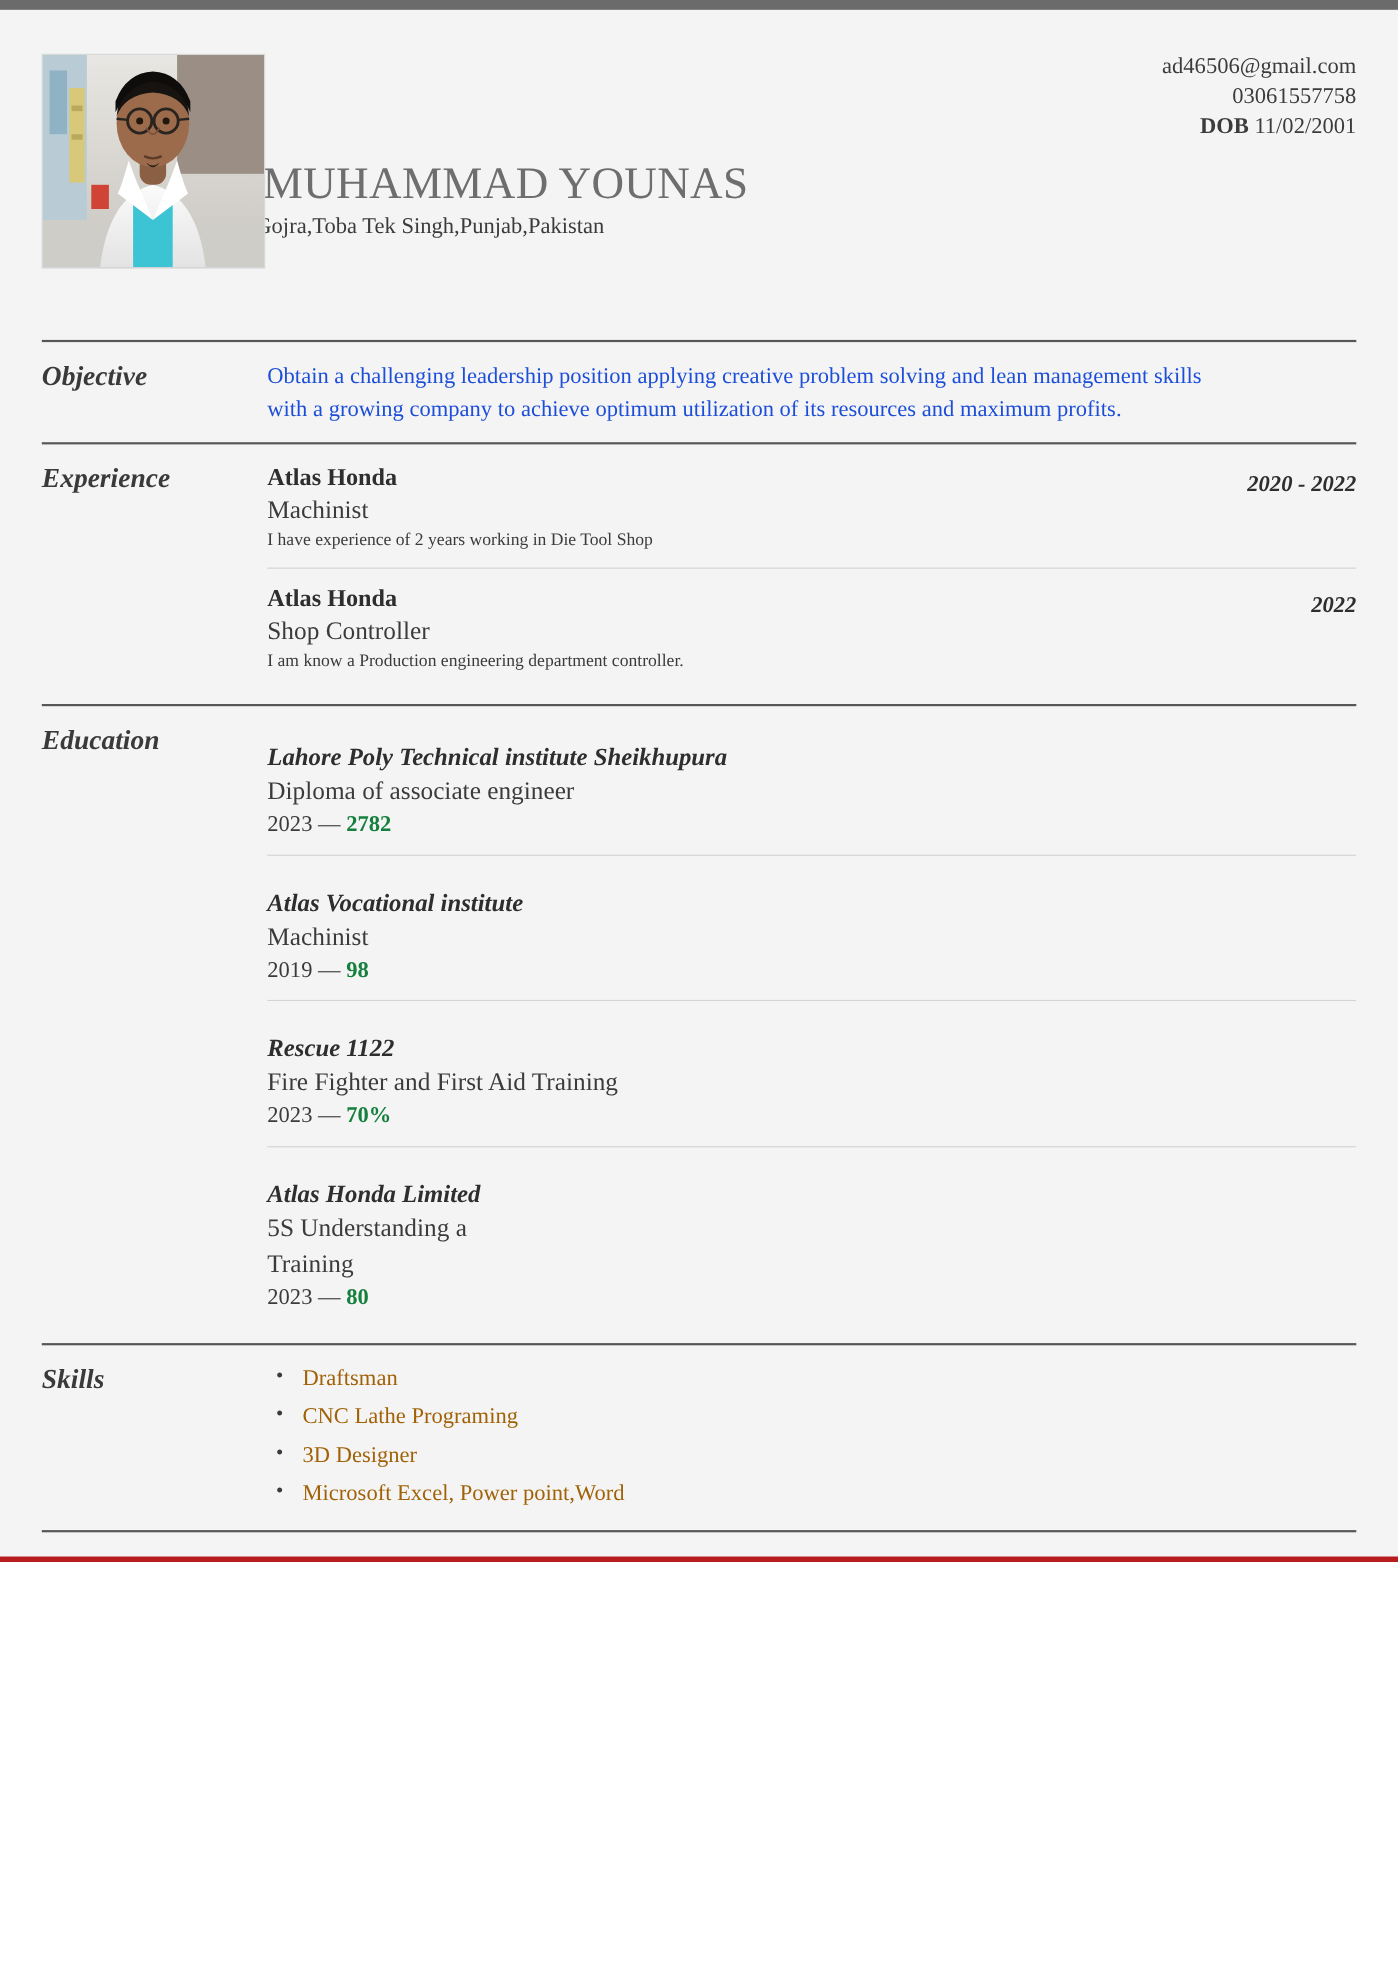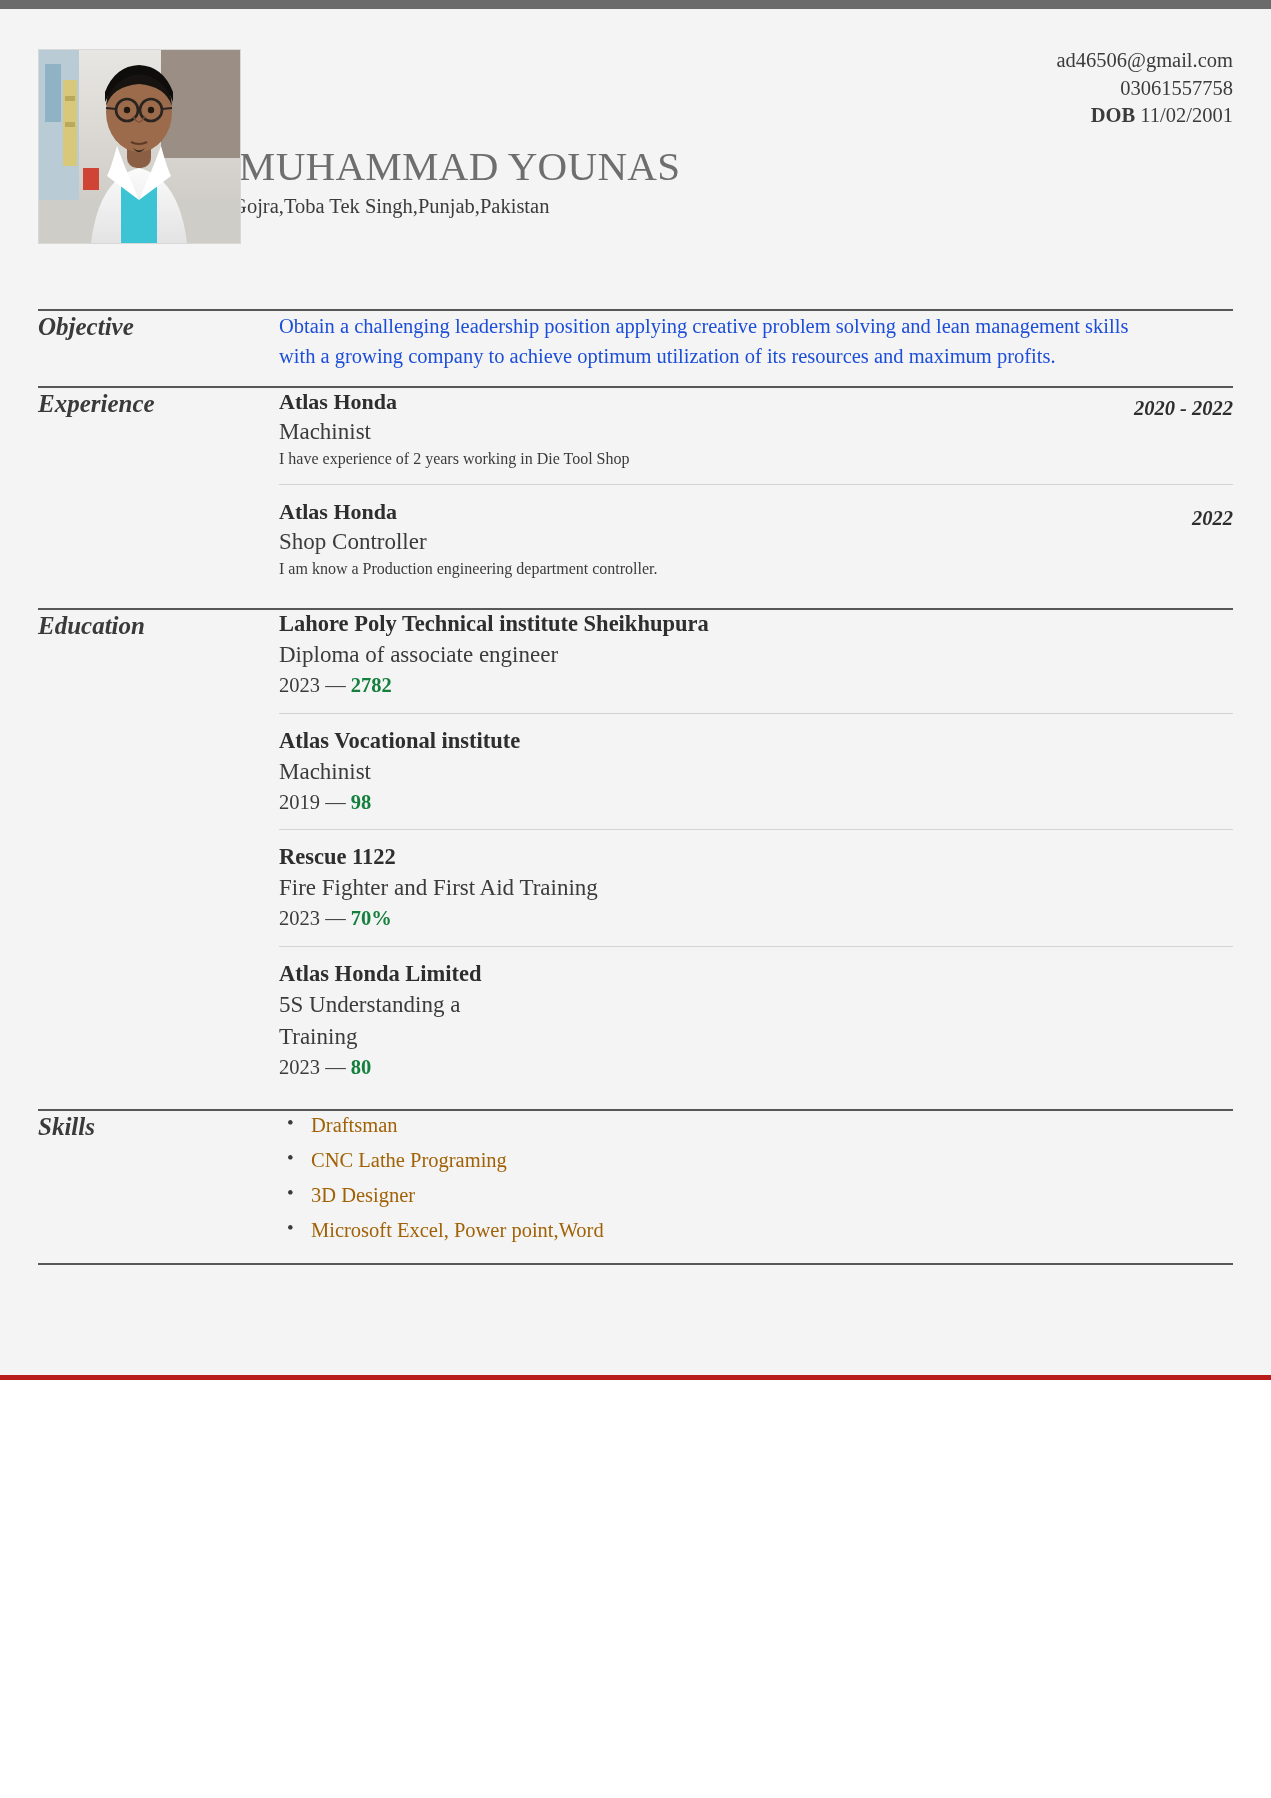--- a/index.html
+++ b/index.html
@@ -74,22 +74,22 @@
   .address {
     font-size: 20.5px;
     color: #3b3b3b;
     margin-top: 5px;
   }
 
   
   .section {
     display: flex;
     border-top: 2px solid #575757;
+    padding-top: 16px;
     margin-top: 14px;
-    gap: 36px;
   }
   .section.first { margin-top: 16px; }
   .sec-label {
     width: 205px;
     flex: 0 0 205px;
     font-size: 25px;
     font-weight: bold;
     font-style: italic;
     color: #3a3a3a;
     line-height: 1.1;
@@ -114,21 +114,21 @@
     border-top: 1px solid #d3d3d3;
     padding-top: 13px;
   }
   .entry-main { flex: 1 1 auto; min-width: 0; }
   .entry-org {
     font-size: 22px;
     font-weight: bold;
     color: #2e2e2e;
     line-height: 1.25;
   }
-  .entry-org.italic { font-size: 22.5px; }
+  .entry-org.italic { font-style: italic; font-size: 22.5px; margin-top: 16px; }
   .entry-role {
     font-size: 23px;
     color: #3b3b3b;
     line-height: 1.3;
     margin-top: 2px;
   }
   .entry-desc {
     font-size: 16px;
     color: #3b3b3b;
     line-height: 1.3;

